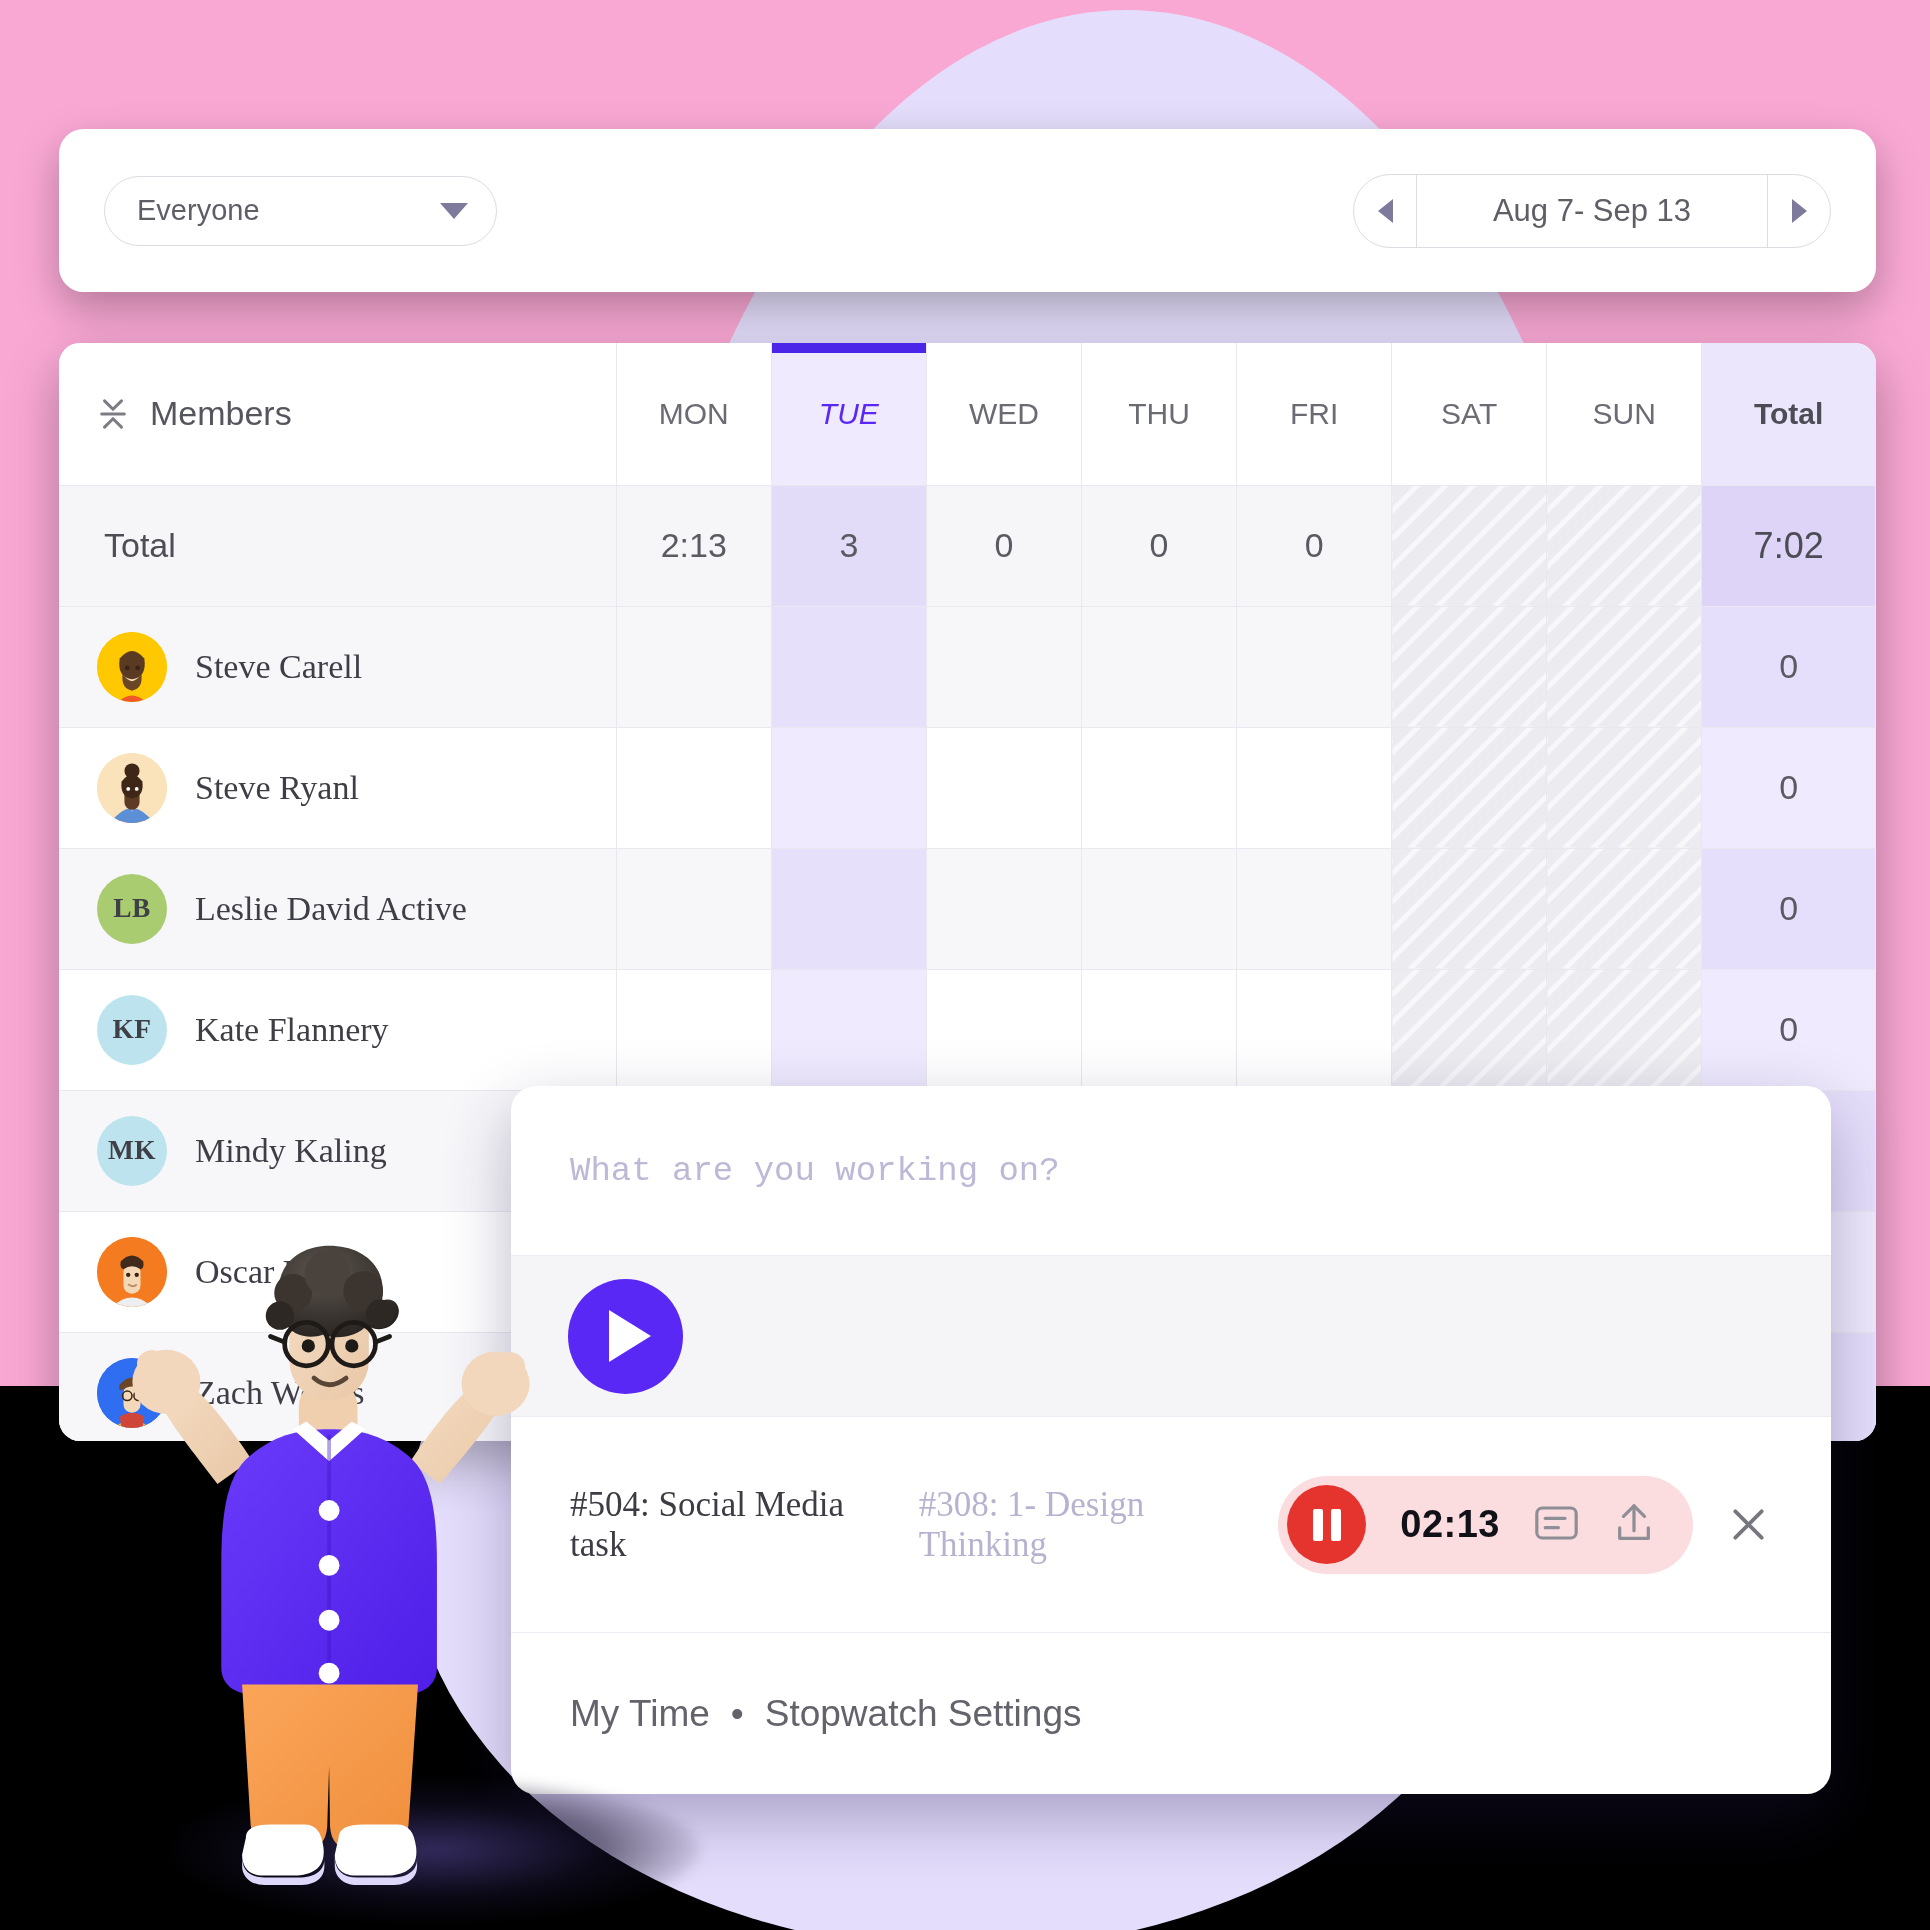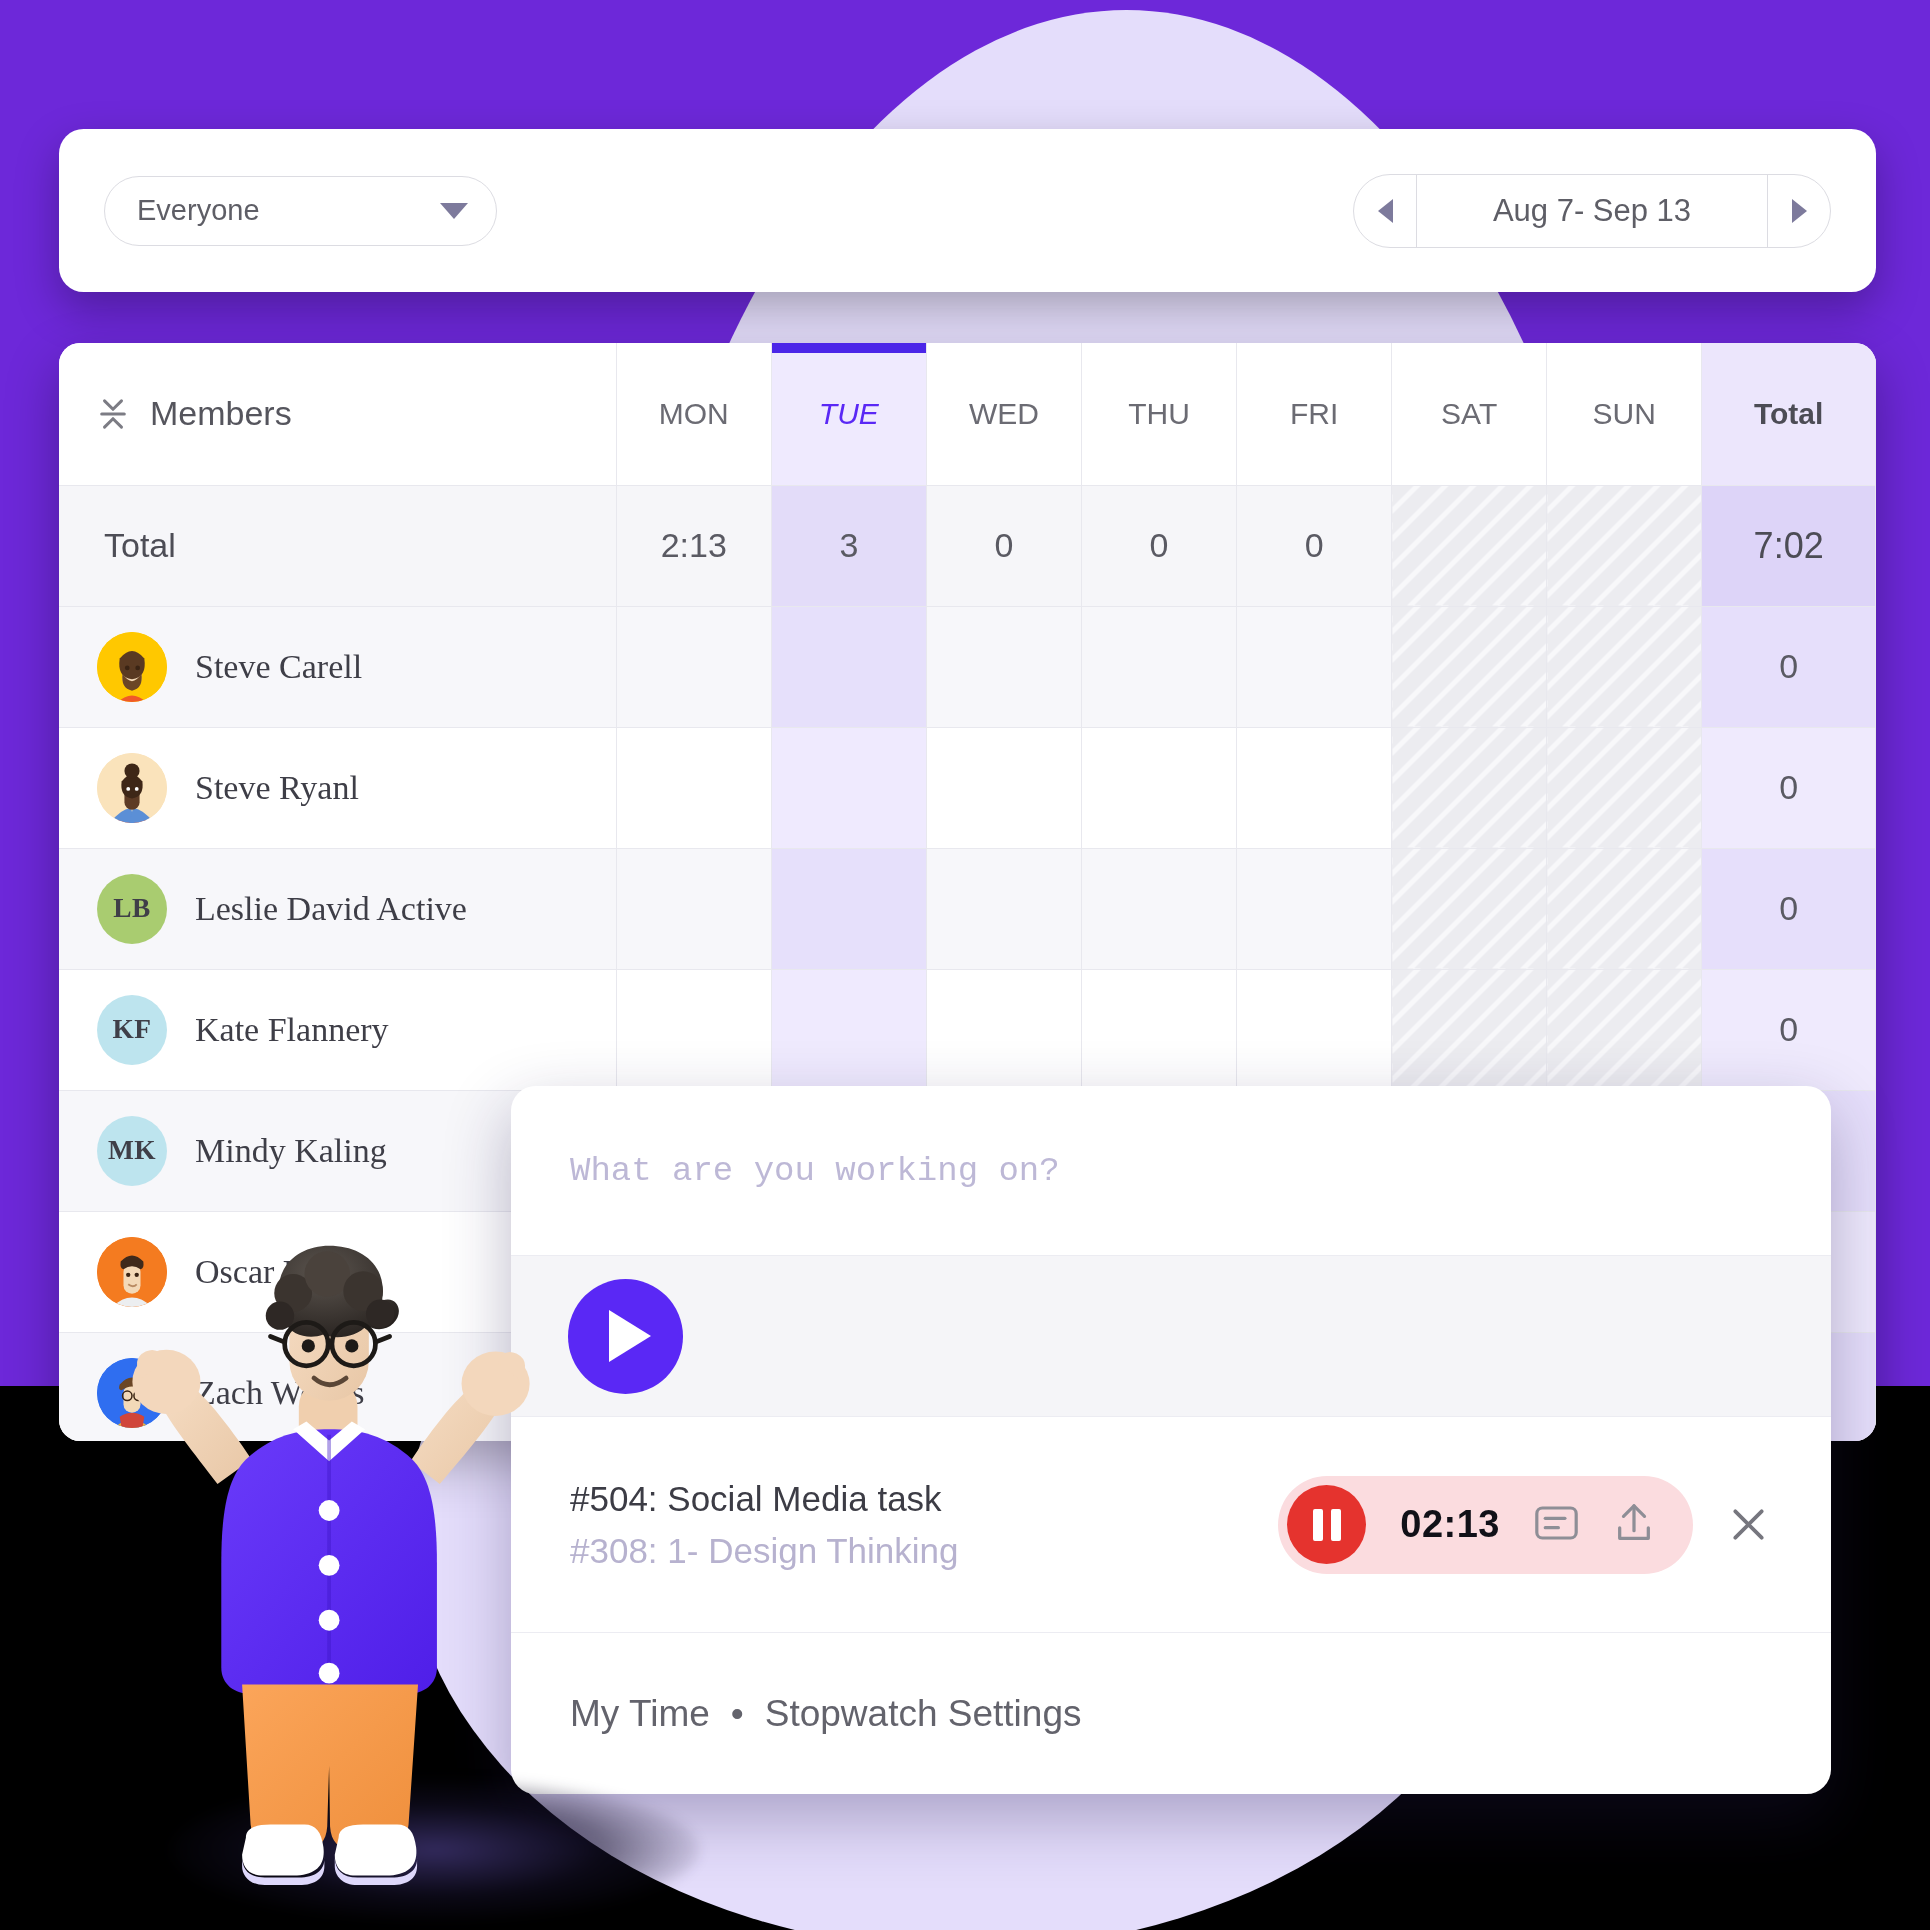--- a/index.html
+++ b/index.html
@@ -1,21 +1,21 @@
 <!DOCTYPE html>
 <html style="font-size:15px"><head>
 <meta charset="utf-8">
 <style>
   html,body{margin:0;padding:0;}
   body{
     width:1931px;height:1931px;background:#000;overflow:hidden;
     font-family:"Liberation Sans",sans-serif;
     -webkit-font-smoothing:antialiased;
   }
-  .stage{position:relative;width:1931px;height:1386px;background:#6d28d9;}
+  .stage{position:relative;width:1931px;height:1386px;background:#f9a8d4;}
 
   
   .blob{
     position:absolute;left:606px;top:9.5px;width:1041px;height:1883px;
     border-radius:50%;background:#e4ddfb;
   }
   .blob2{
     position:absolute;left:407px;top:1117px;width:1117px;height:833px;
     border-radius:50%;background:#e4ddfb;
   }
@@ -115,21 +115,21 @@
   .pp-band{
     height:161px;background:#f5f5f8;display:flex;align-items:center;justify-content:space-between;
     padding:0 59px 0 57px;box-sizing:border-box;border-bottom:0.9px solid #ececf2;
   }
   .pp-band .t{font-size:40px;font-weight:700;color:#3c3c45;}
   .playbtn{width:115px;height:115px;border-radius:50%;background:#5a28f5;display:flex;align-items:center;justify-content:center;}
   .play-tri{width:0;height:0;border-top:26.5px solid transparent;border-bottom:26.5px solid transparent;border-left:42px solid #fff;margin-left:9.5px;}
 
   .pp-entry{height:216px;padding:0 59px;box-sizing:border-box;display:flex;align-items:center;
             justify-content:space-between;border-bottom:0.9px solid #ececf2;}
-  .entry-texts{display:flex;flex-direction:column;gap:12px;}
+  .entry-texts{display:flex;flex-direction:row;gap:12px;font-family:Liberation Serif, serif;}
   .e-title{font-size:35px;color:#3c3c45;}
   .e-sub{font-size:35px;color:#b7b2cf;}
   .timer-wrap{display:flex;align-items:center;gap:32px;}
   .timer-pill{height:98px;border-radius:49px;background:#fbdcdf;display:flex;align-items:center;
               padding:0 38px 0 9.5px;gap:34px;}
   .pausebtn{width:79px;height:79px;border-radius:50%;background:#e5332e;display:flex;align-items:center;justify-content:center;gap:8.5px;}
   .pausebtn i{display:block;width:9.5px;height:32px;background:#fff;border-radius:1.9px;}
   .timer-val{font-size:38px;font-weight:700;color:#111118;letter-spacing:0.5px;}
   .x-btn{font-size:0;line-height:0;}
 

